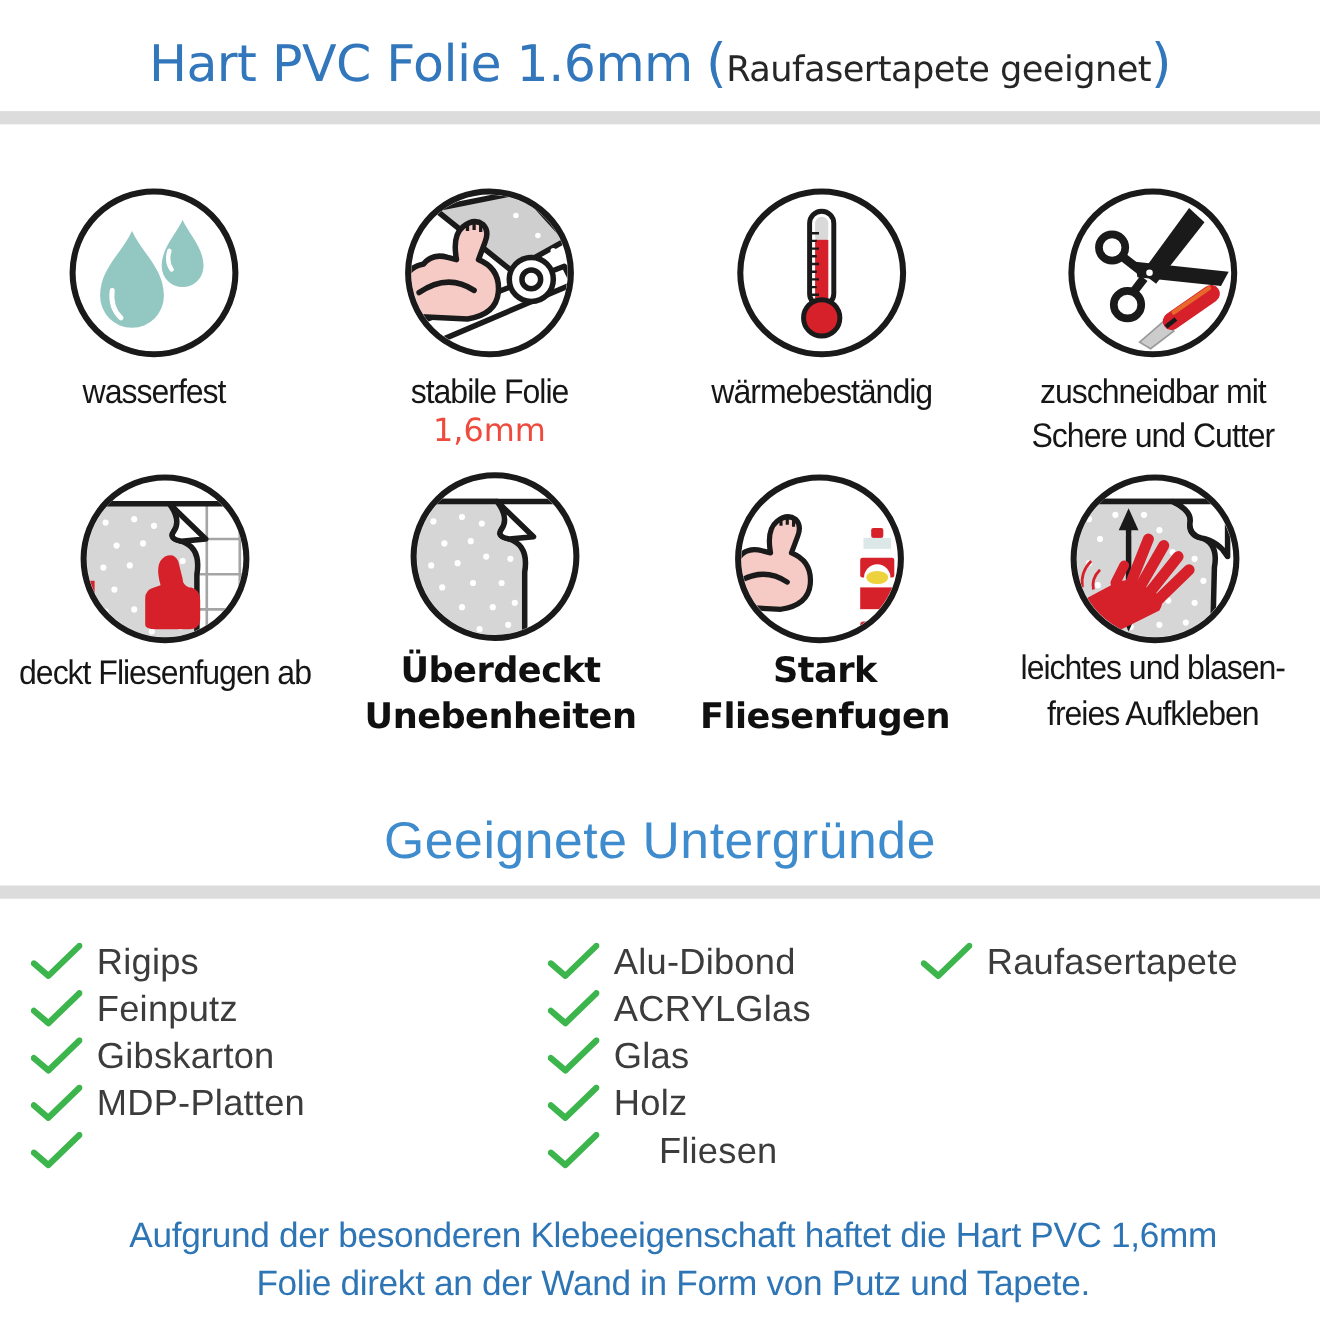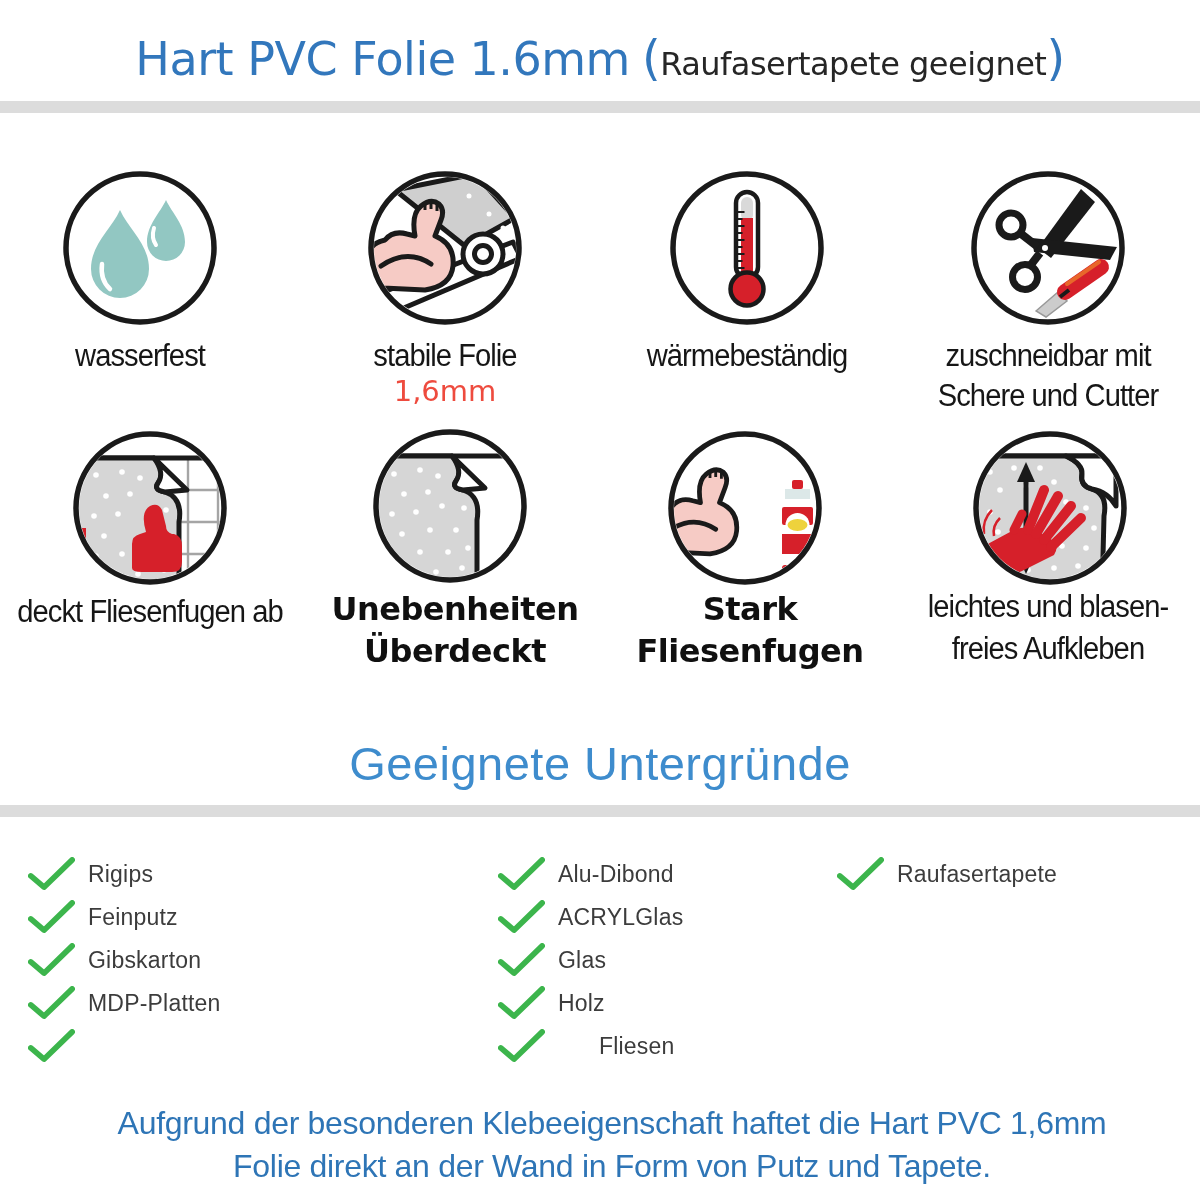--- a/index.html
+++ b/index.html
@@ -29,21 +29,21 @@
 
   
   .heading{position:absolute;top:736px;left:0;width:1200px;text-align:center;
            color:#3e8ccd;font-size:47px;letter-spacing:0.5px;}
 
   
   .col{position:absolute;top:856px;}
   .col1{left:28px;} .col2{left:498px;} .col3{left:837px;}
   .check-item{display:flex;align-items:center;height:36px;margin-bottom:7px;}
   .check-item svg{width:47px;height:34px;margin-right:13px;flex:none;}
-  .check-item span{font-size:23px;color:#3c3c3c;letter-spacing:0.2px;white-space:nowrap;}
+  .check-item span{font-size:33px;color:#3c3c3c;letter-spacing:0.2px;white-space:nowrap;}
   .check-item.offset{margin-top:6px;gap:41px;}
 
   
   .footer{position:absolute;top:1102px;left:0;width:1200px;text-align:center;
           color:#2e75b6;font-size:32px;line-height:43px;letter-spacing:-0.3px;padding-left:12px;}
 </style>
 </head>
 <body>
 
 <div class="page">
@@ -190,22 +190,22 @@
           <circle cx="78" cy="126" r="2.8"></circle>
         <circle cx="98" cy="122" r="2.8"></circle>
           <circle cx="38" cy="146" r="2.8"></circle>
           <circle cx="66" cy="146" r="2.8"></circle>
         <circle cx="92" cy="142" r="2.8"></circle>
       </g>
     </g>
     <circle cx="80" cy="80" r="74" fill="none" stroke="#1a1a1a" stroke-width="5.5"></circle>
   </svg>
   <div class="flabel bold" style="left:305px;top:588px">
+      <div>Überdeckt</div>
       <div>Unebenheiten</div>
-      <div>Überdeckt</div>
     </div>
 
   <svg class="icon" style="left:665px;top:428px" viewBox="0 0 160 160">
     <defs>
         <clipPath id="clip7">
           <circle cx="80" cy="80" r="71"></circle>
         </clipPath>
       </defs>
     <circle cx="80" cy="80" r="74" fill="#fff"></circle>
     <g clip-path="url(#clip7)">

